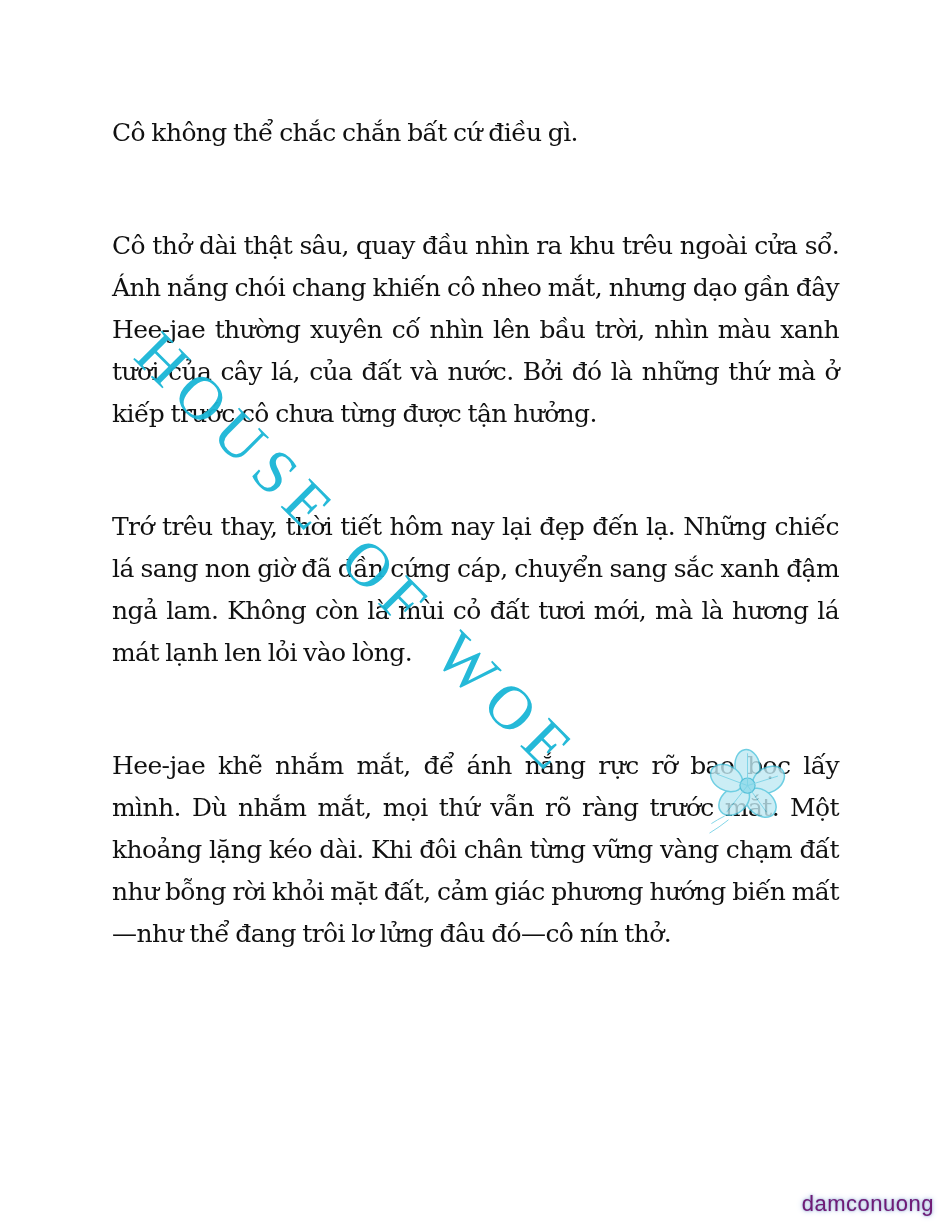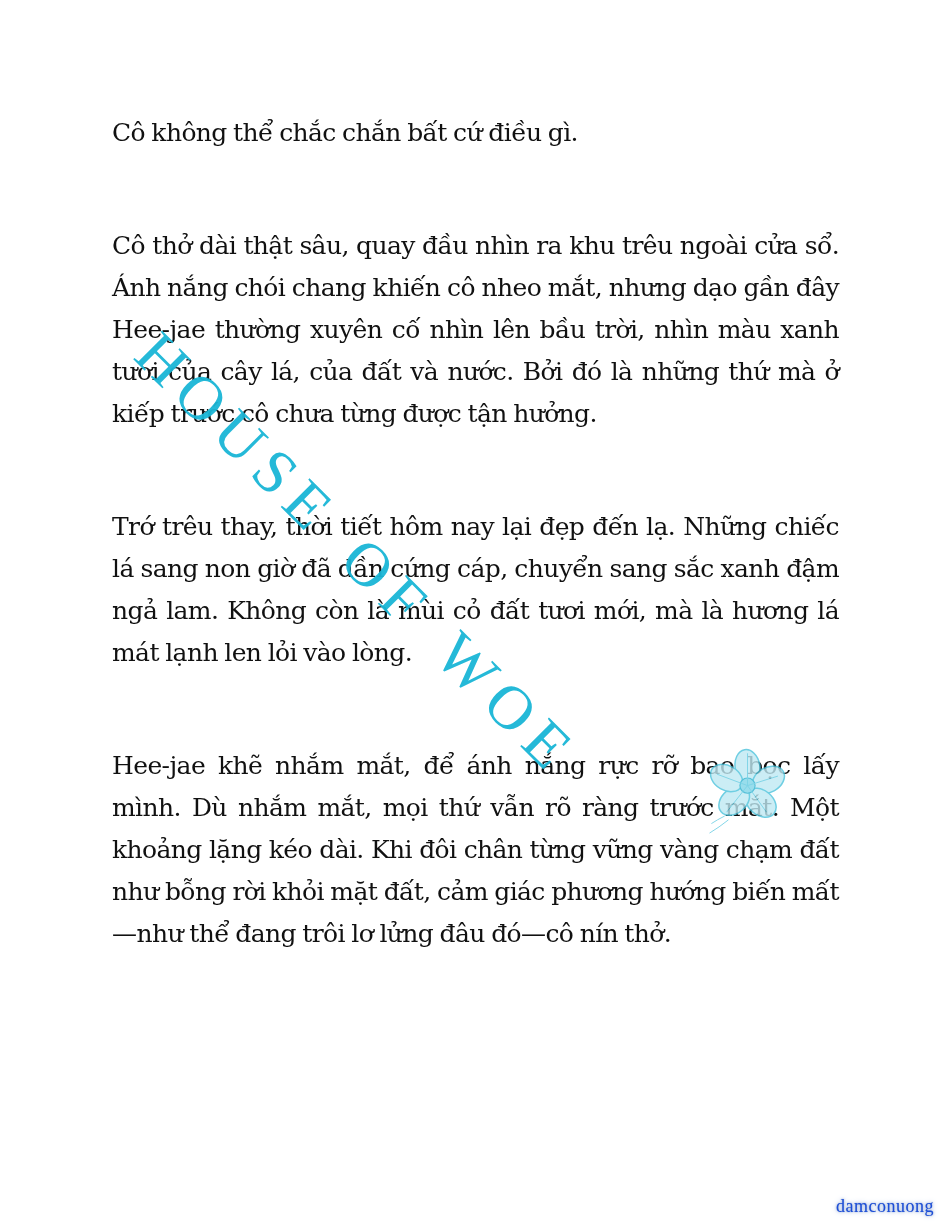--- a/index.html
+++ b/index.html
@@ -71,23 +71,23 @@
       width: 95px;
       height: 95px;
       z-index: 1;
       opacity: 0.8;
       pointer-events: none;
     }
     .site-tag {
       position: absolute;
       right: 16px;
       bottom: 12px;
-      font-family: Liberation Serif, serif;
-      font-size: 18px;
-      color: #1d4ed8;
+      font-family: Liberation Sans, sans-serif;
+      font-size: 22px;
+      color: #701a75;
       letter-spacing: 0.5px;
       text-shadow: 0 0 3px #9fb3d9, 0 0 6px #b9c8e6, 0 0 1px #8aa0cc;
       z-index: 3;
     }
     .content { z-index: 1; }
   </style>
 </head>
 <body>
 
 <div class="page">

